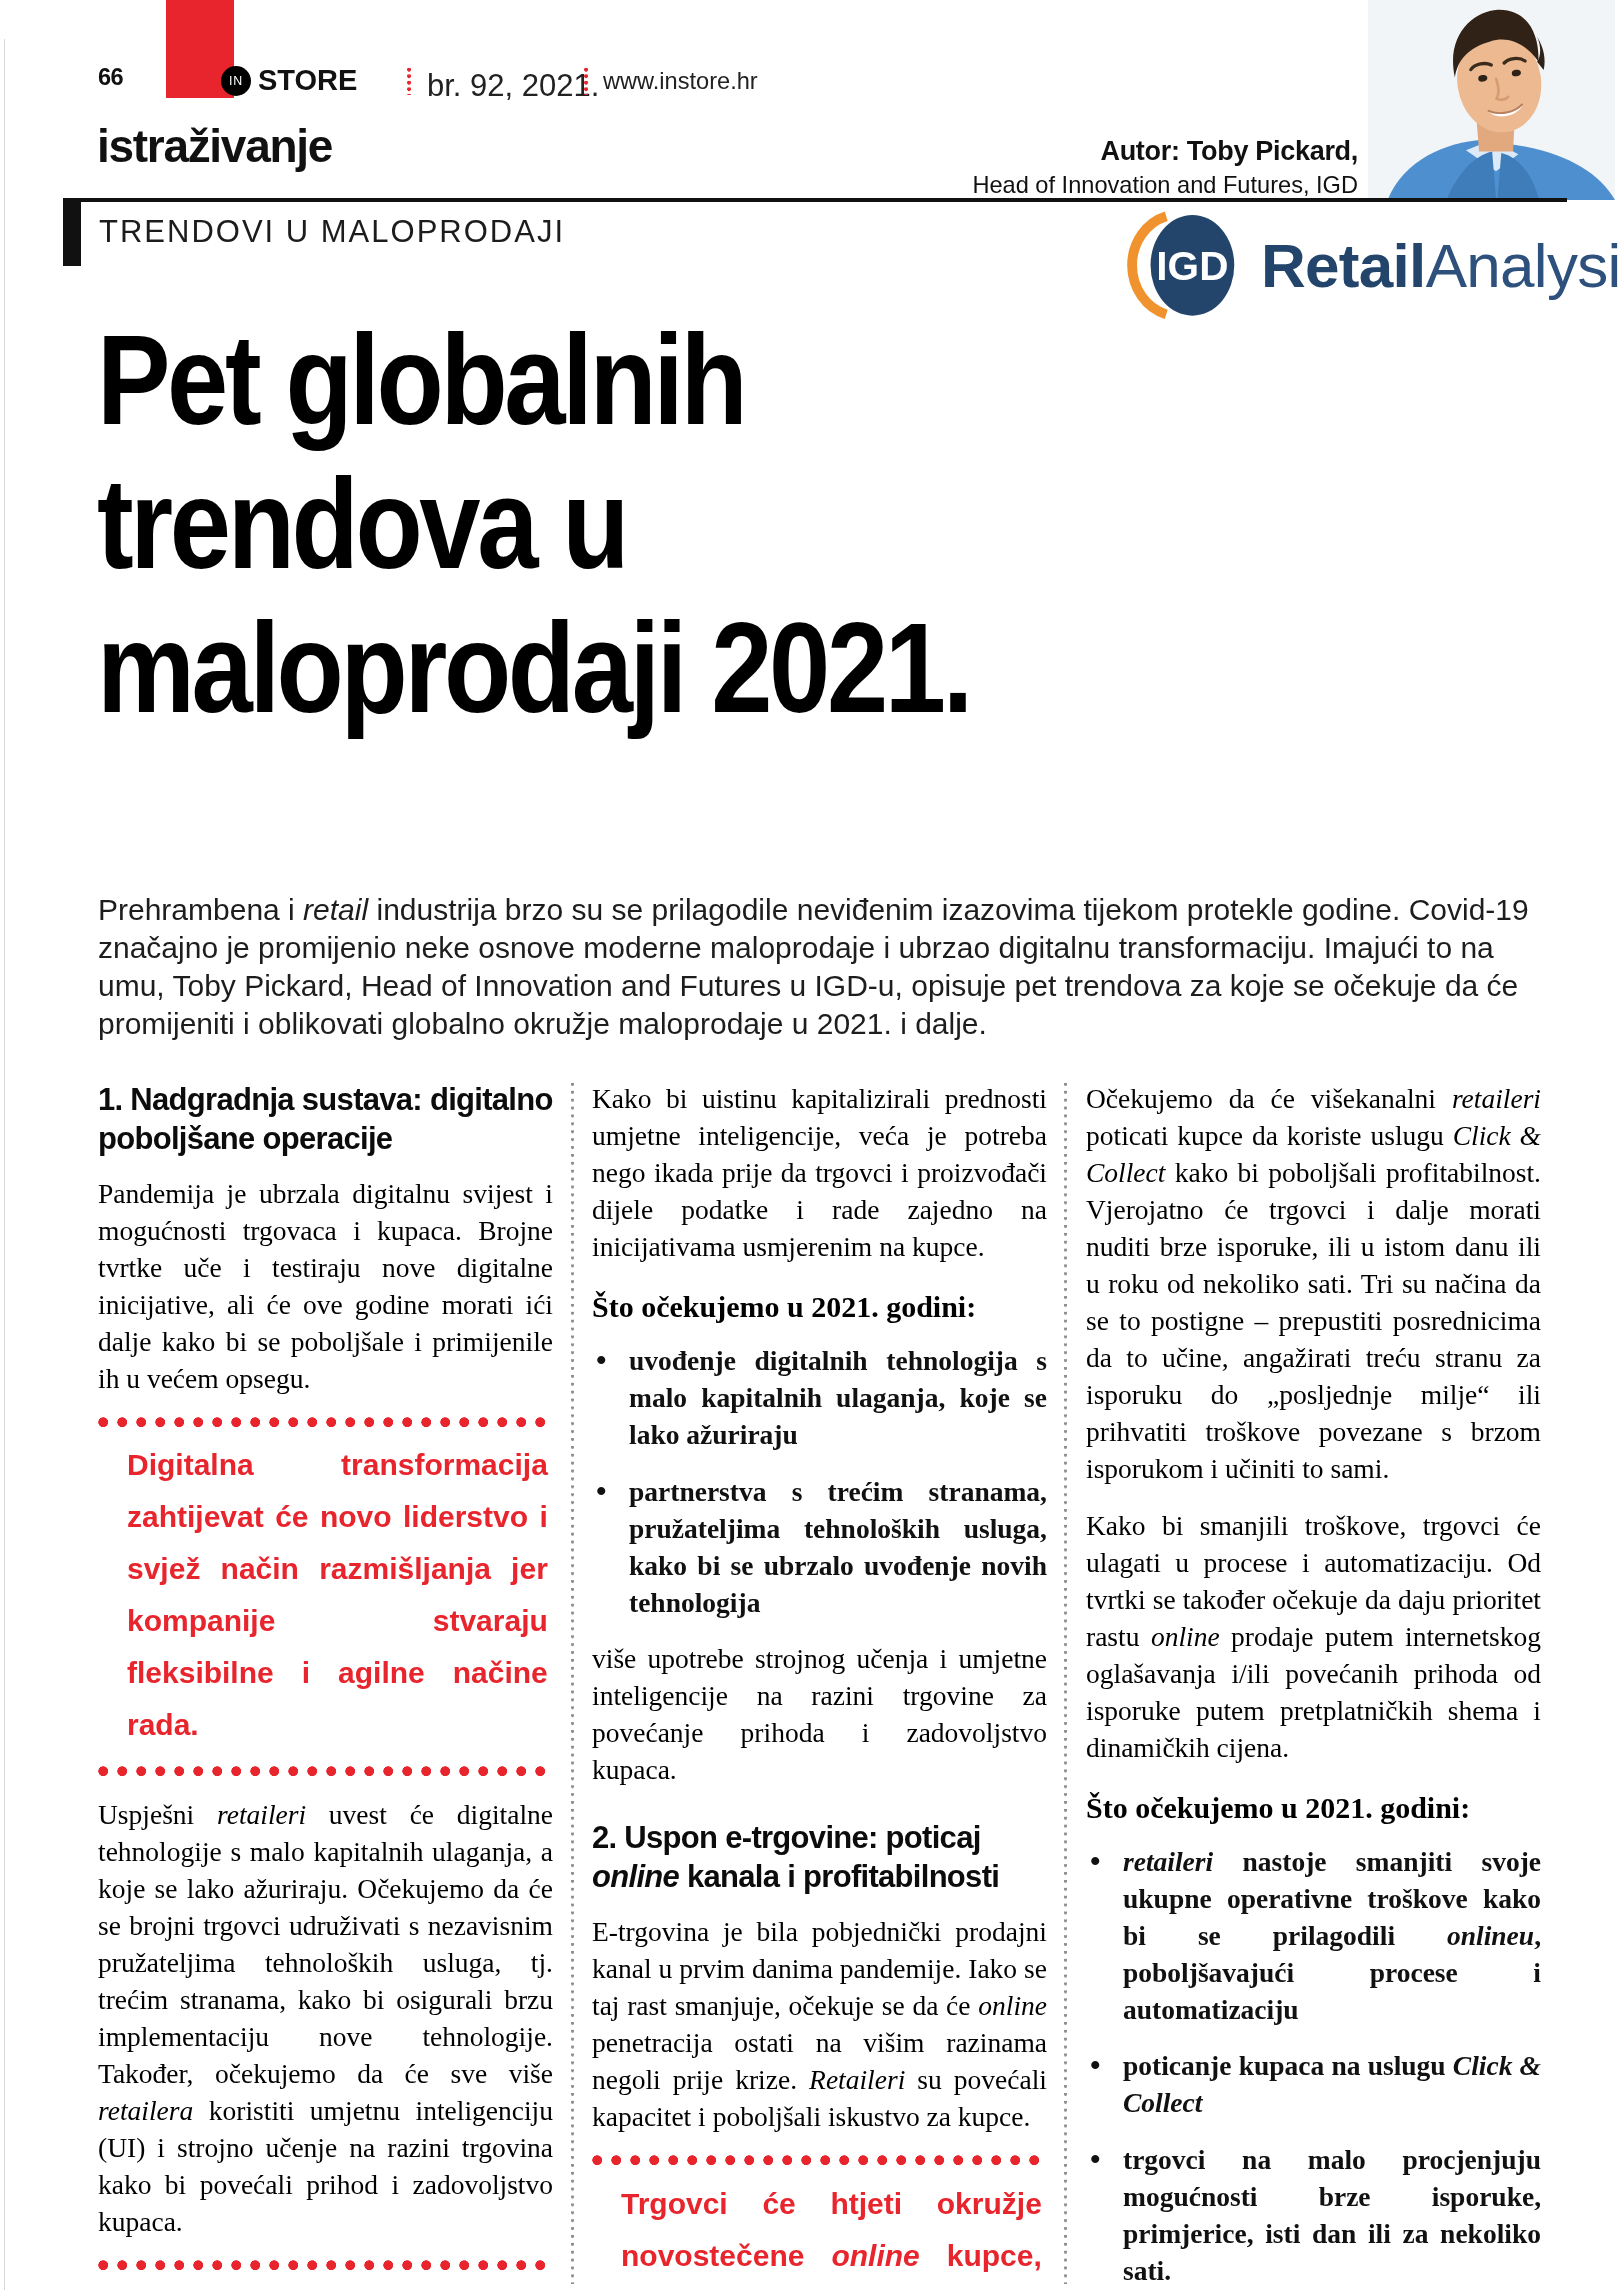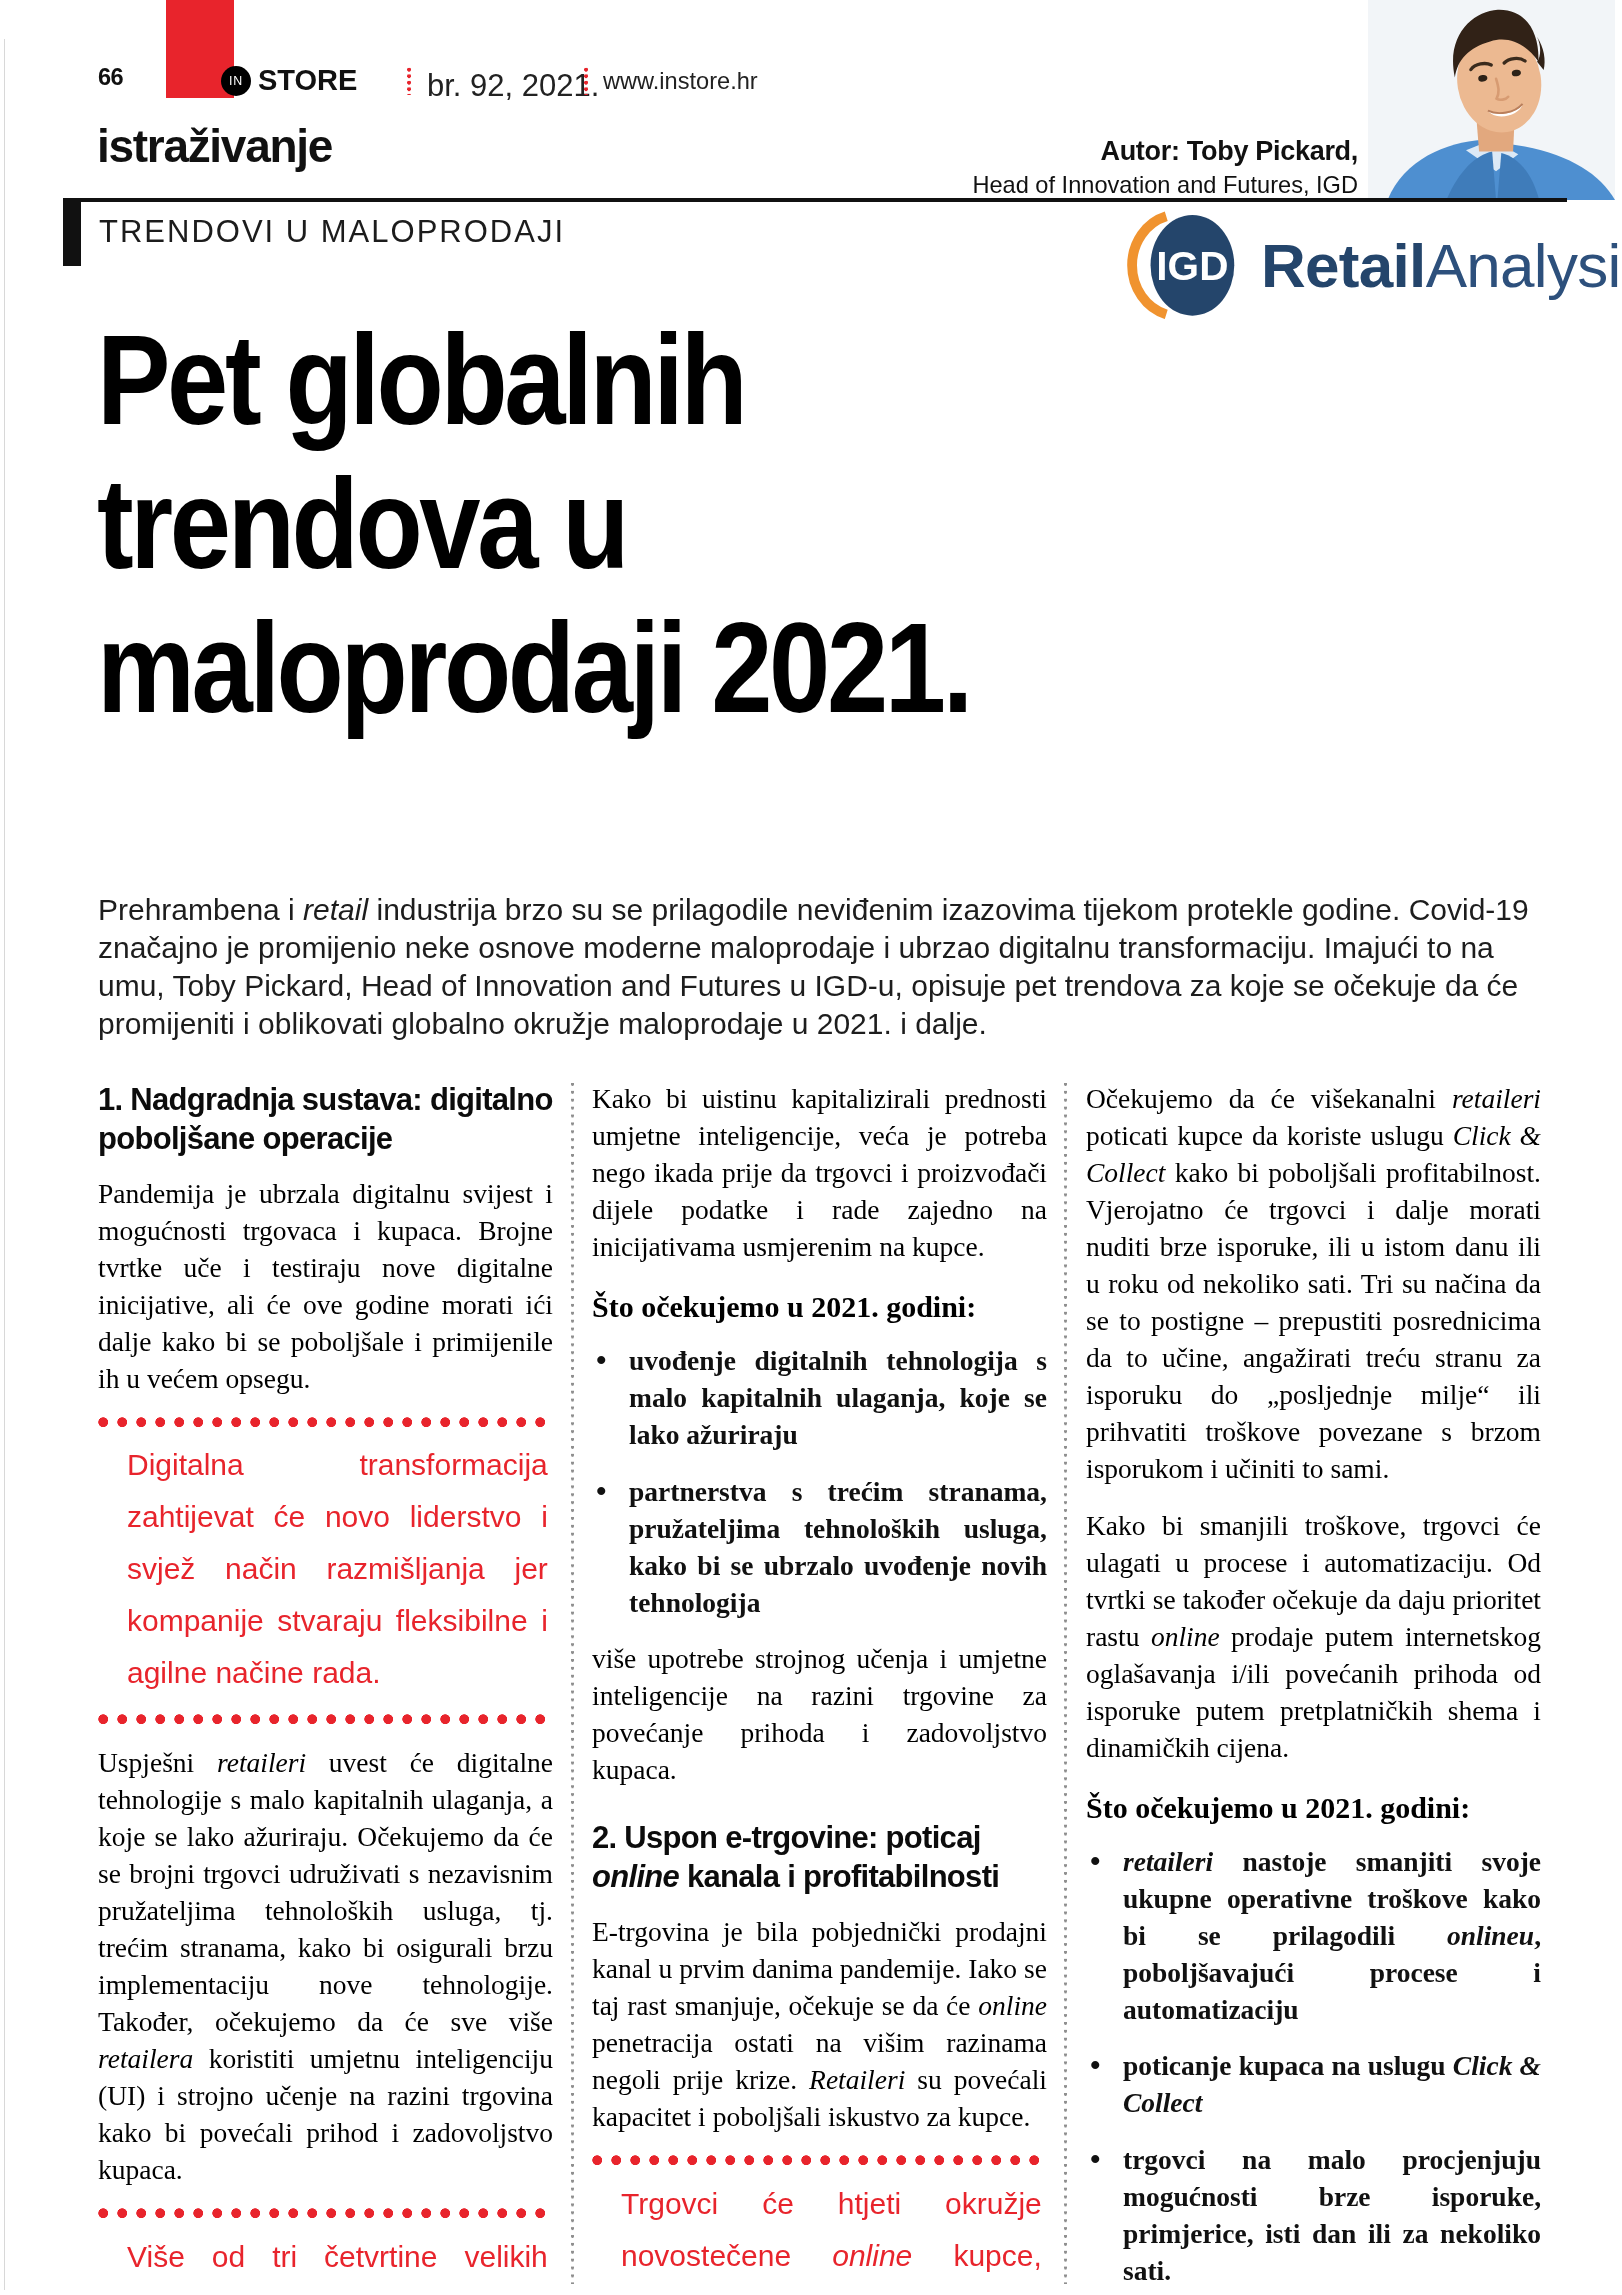--- a/index.html
+++ b/index.html
@@ -69,21 +69,21 @@
   ul.bullets{list-style:none;margin:0 0 6.5px 0;padding:0;font-weight:bold;}
   ul.bullets li{font-family:"Liberation Serif",serif;font-size:27.5px;line-height:37px;
     text-align:justify;margin:0 0 19.6px 0;padding-left:37px;position:relative;}
   ul.bullets li::before{content:"\2022";position:absolute;left:3.9px;top:-1.3px;font-size:30px;}
 
   .pullquote{margin:9.2px 0 19.6px 0;}
   .dots{height:11px;
     background-image:radial-gradient(circle at 5.2px 5.2px,#e8242c 4.6px,transparent 5.2px);
     background-size:19px 11px;background-repeat:repeat-x;}
   .quote-text{color:#e8242c;font-size:30px;line-height:52px;text-align:justify;
-    padding:11.8px 5.2px 14.4px 29px;margin:0;font-weight:400;}
+    padding:11.8px 5.2px 14.4px 29px;margin:0;font-weight:700;}
 </style>
 </head>
 <body>
 
 <div id="page-edge" class="abs"></div>
 
 <div id="page-num" class="abs">66</div>
 <div id="logo-redbox" class="abs"></div>
 <div id="logo-in" class="abs">IN</div>
 <div id="logo-store" class="abs">STORE</div>

